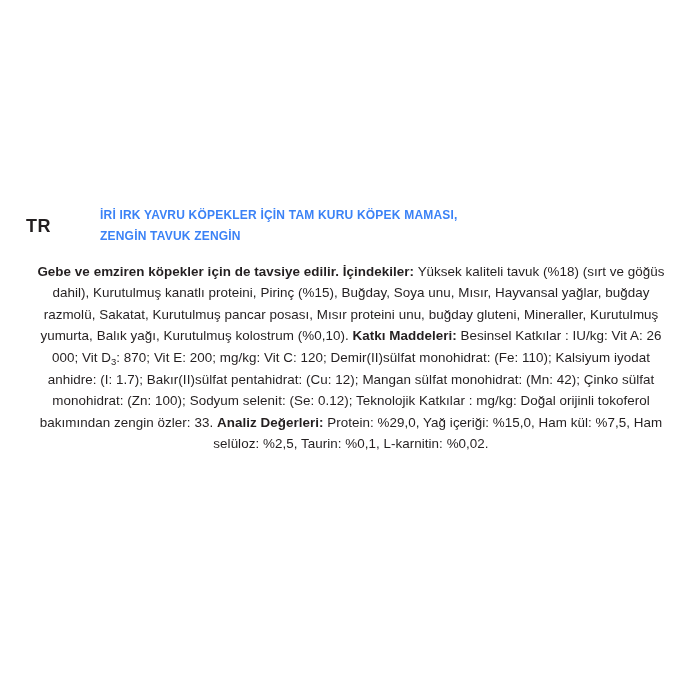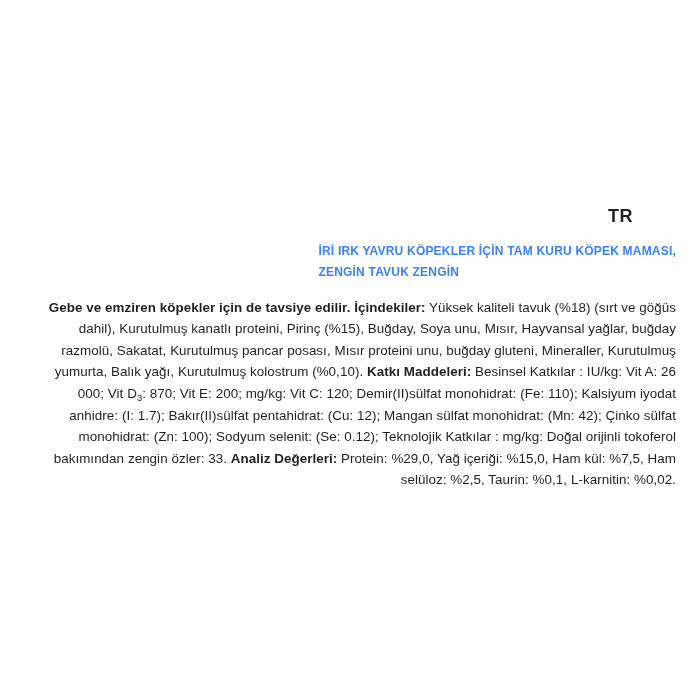--- a/index.html
+++ b/index.html
@@ -20,23 +20,22 @@
     box-sizing: border-box;
   }
   .label-block {
     position: absolute;
     left: 26px;
     top: 205px;
     width: 650px;
   }
   .title-row {
     display: flex;
-    align-items: flex-end;
-    gap: 14px;
-    flex-direction: column;
+    align-items: center;
+    gap: 6px;
   }
   .lang-code {
     flex: 0 0 auto;
     width: 68px;
     font-size: 18px;
     font-weight: bold;
     color: #231f20;
     letter-spacing: 0.5px;
     line-height: 21px;
     padding-top: 1px;
@@ -50,21 +49,21 @@
     letter-spacing: 0.2px;
   }
   .title-text .line2 {
     display: block;
   }
   .body-text {
     margin-top: 14px;
     font-size: 13.4px;
     line-height: 21.4px;
     color: #231f20;
-    text-align: right;
+    text-align: center;
     letter-spacing: 0.05px;
   }
   .body-text b {
     font-weight: bold;
   }
   .body-text sub {
     font-size: 9.5px;
     vertical-align: baseline;
     position: relative;
     top: 3px;

